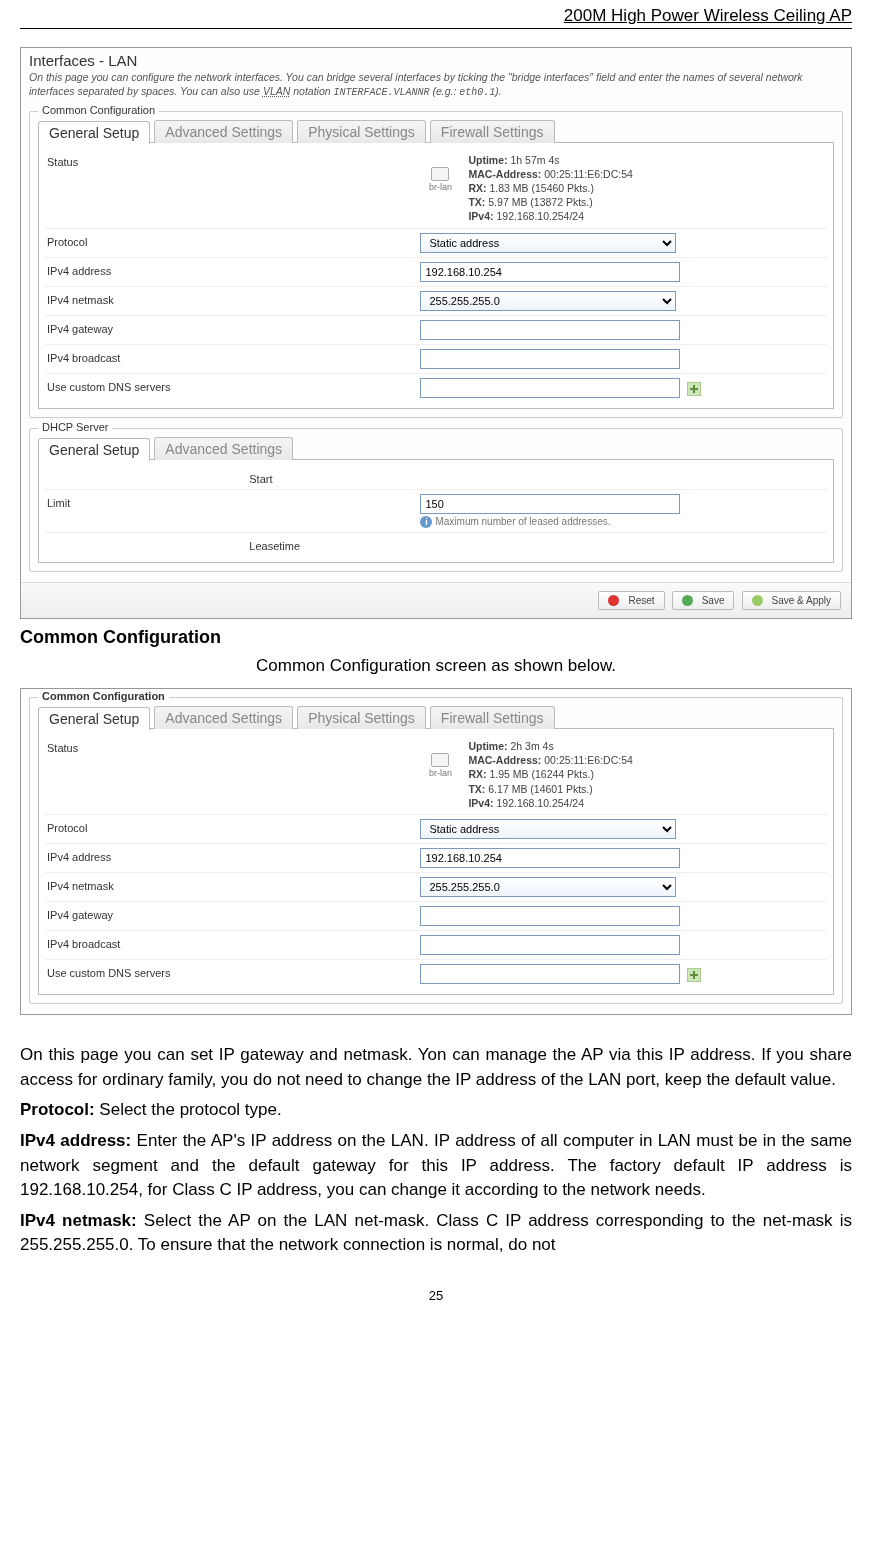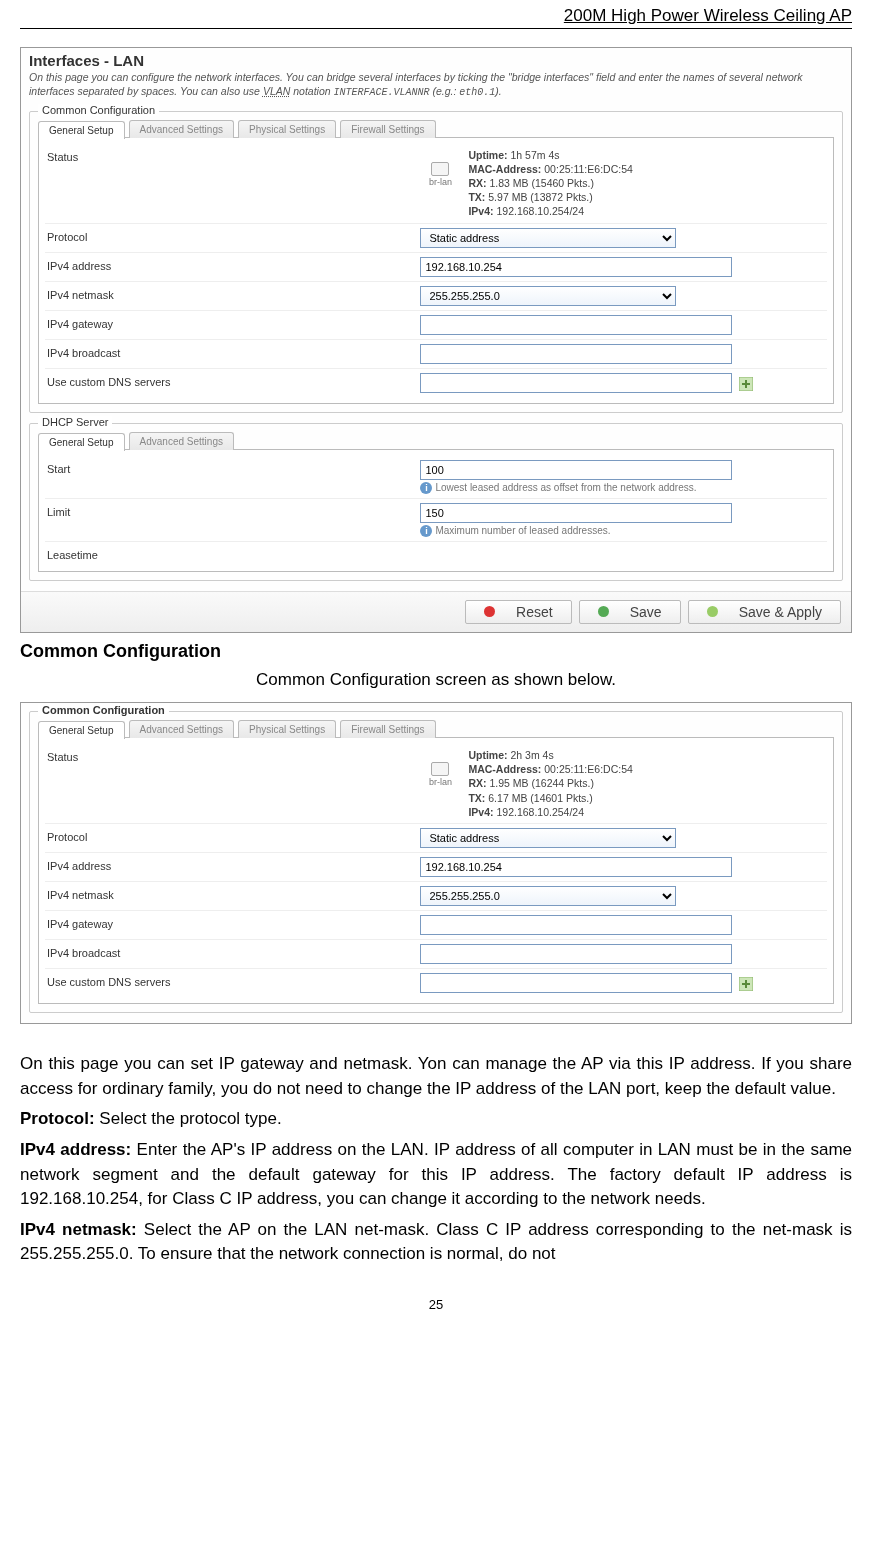--- a/index.html
+++ b/index.html
@@ -21,21 +21,21 @@
   .screenshot {
     border: 1px solid #999;
     background: #fefefe;
     font-family: Tahoma, Arial, sans-serif;
     font-size: 11px;
     color: #444;
     margin-bottom: 8px;
   }
   .sh-title {
     font-size: 15px;
-    font-weight: bold;
+    font-weight: normal;
     color: #333;
     padding: 4px 8px 0 8px;
   }
   .sh-desc {
     padding: 2px 8px 6px 8px;
     font-size: 10.5px;
     color: #555;
     line-height: 1.3;
     font-style: italic;
   }
@@ -58,21 +58,21 @@
     font-size: 11px;
     color: #333;
   }
   .tabs { margin-top: -4px; }
   .tab, .tab-active {
     display: inline-block;
     border: 1px solid #bbb;
     border-bottom: none;
     background: linear-gradient(#f5f5f5,#e8e8e8);
     color: #888;
-    font-size: 10px;
+    font-size: 14px;
     padding: 3px 10px;
     border-radius: 3px 3px 0 0;
     margin-right: 1px;
     cursor: pointer;
   }
   .tab-active {
     background: #fff;
     color: #333;
     position: relative;
     top: 1px;
@@ -82,20 +82,21 @@
     background: #fff;
     margin-top: -1px;
     padding: 6px;
   }
   .row {
     display: flex;
     align-items: flex-start;
     padding: 4px 2px;
     border-bottom: 1px solid #eee;
     font-size: 11px;
+    justify-content: center;
   }
   .row:last-child { border-bottom: none; }
   .row .lbl { width: 48%; color: #333; padding-top: 3px; }
   .row .val { flex: 1; }
   .status-block {
     display: flex;
     gap: 8px;
     align-items: flex-start;
   }
   .brlan-icon {
@@ -110,21 +111,21 @@
     display: block;
     width: 18px; height: 14px;
     margin: 0 auto 2px auto;
     border: 1px solid #aaa;
     border-radius: 2px;
     background: #f5f5f5;
   }
   .status-lines { font-size: 10.5px; line-height: 1.35; }
   .status-lines b { font-weight: bold; }
   input[type=text], select {
-    width: 312px;
+    width: 260px;
     height: 20px;
     font-size: 11px;
     padding: 1px 4px;
     border: 1px solid #7a9ac0;
     background: #fff;
   }
   select { width: 256px; background: linear-gradient(#fff,#eef4fb); }
   .hint {
     font-size: 10px;
     color: #777;
@@ -144,25 +145,25 @@
   }
   .btnbar {
     text-align: right;
     padding: 8px 10px;
     background: linear-gradient(#fafafa,#eee);
     border-top: 1px solid #ddd;
   }
   .btn {
     display: inline-flex;
     align-items: center;
-    gap: 21px;
+    gap: 9px;
     border: 1px solid #bbb;
     background: linear-gradient(#fff,#eee);
-    padding: 3px 18px;
-    font-size: 14px;
+    padding: 3px 9px;
+    font-size: 10px;
     color: #444;
     border-radius: 2px;
     margin-left: 4px;
     cursor: pointer;
   }
   .btn .bi { width: 11px; height: 11px; border-radius: 50%; display:inline-block; }
   .bi-red { background: #d33; }
   .bi-green { background: #5a5; }
   .bi-lime { background: #9c6; }
   .add-icon {
@@ -277,24 +278,20 @@
 
   <div class="fieldset">
     <span class="legend">DHCP Server</span>
     <div class="tabs">
       <span class="tab-active">General Setup</span>
       <span class="tab">Advanced Settings</span>
     </div>
     <div class="tab-body">
       <div class="row">
         <div class="lbl">Start</div>
-        <div class="val">
-          <input type="text" value="100" style="">
-          <div class="hint"><span class="hicon">i</span><span>Lowest leased address as offset from the network address.</span></div>
-        </div>
       </div>
       <div class="row">
         <div class="lbl">Limit</div>
         <div class="val">
           <input type="text" value="150" style="">
           <div class="hint"><span class="hicon">i</span><span>Maximum number of leased addresses.</span></div>
         </div>
       </div>
       <div class="row">
         <div class="lbl">Leasetime</div>

